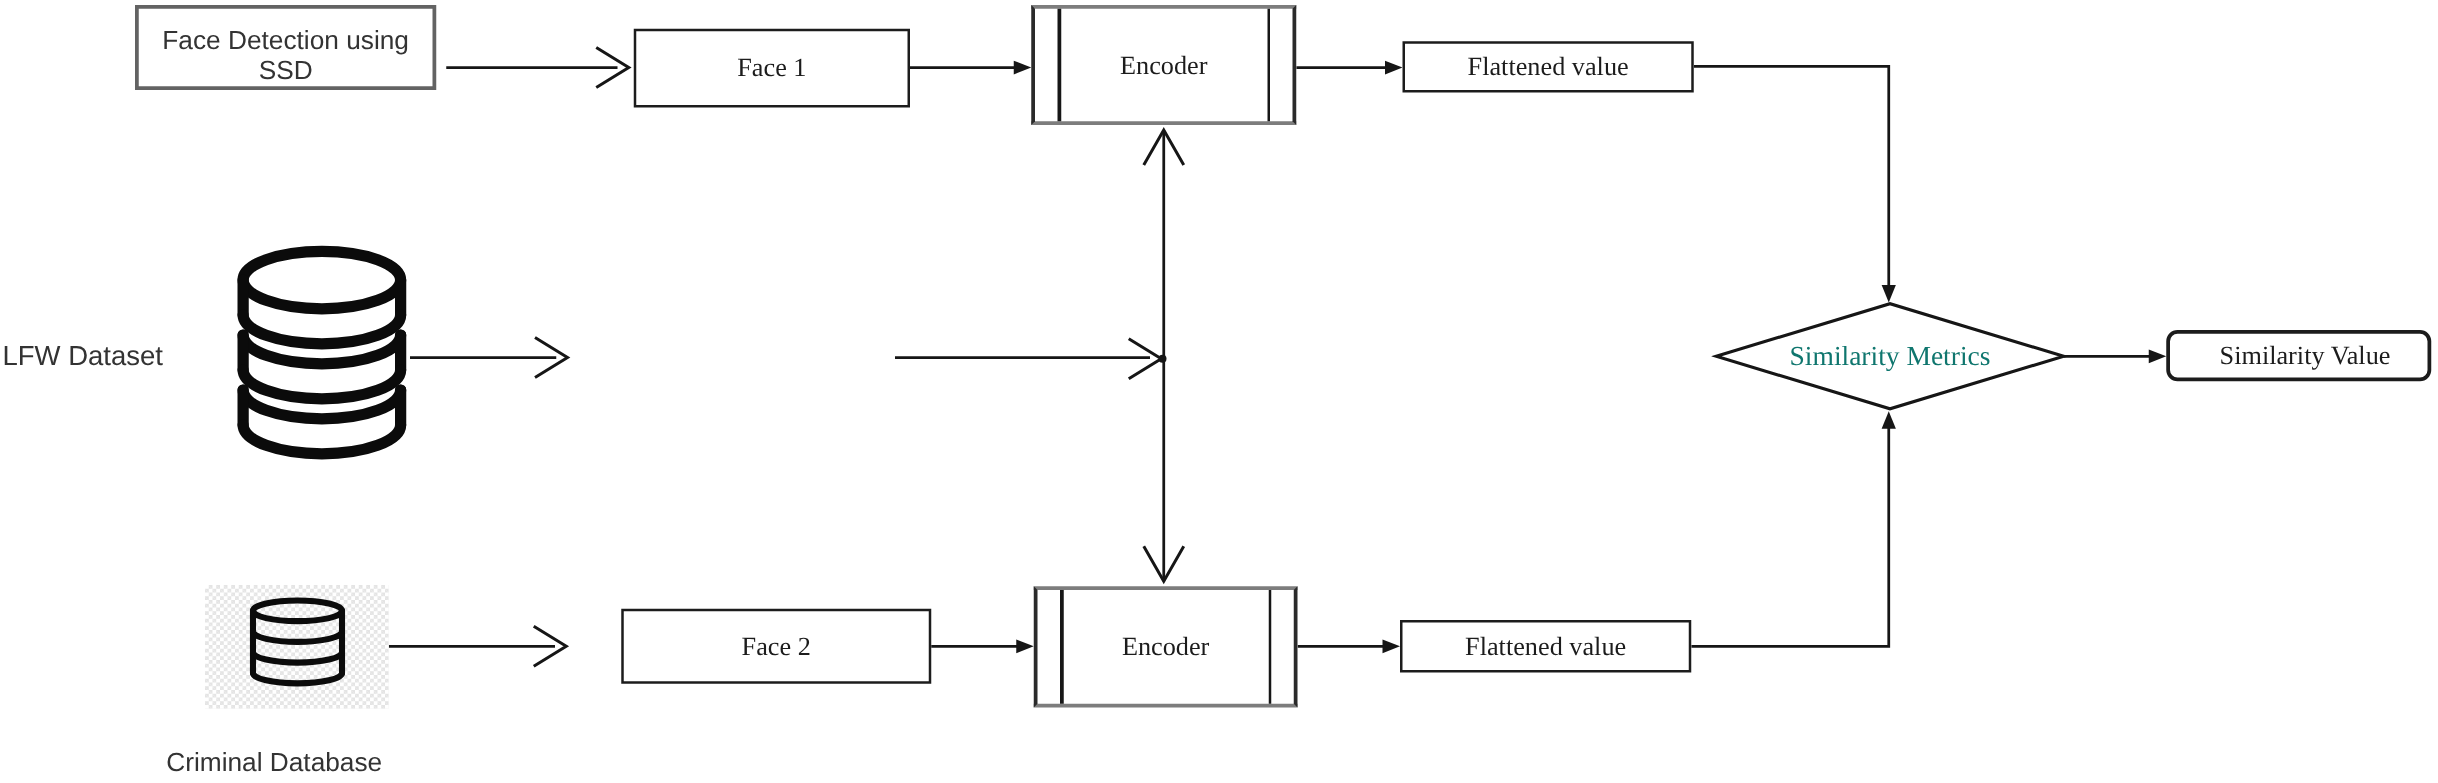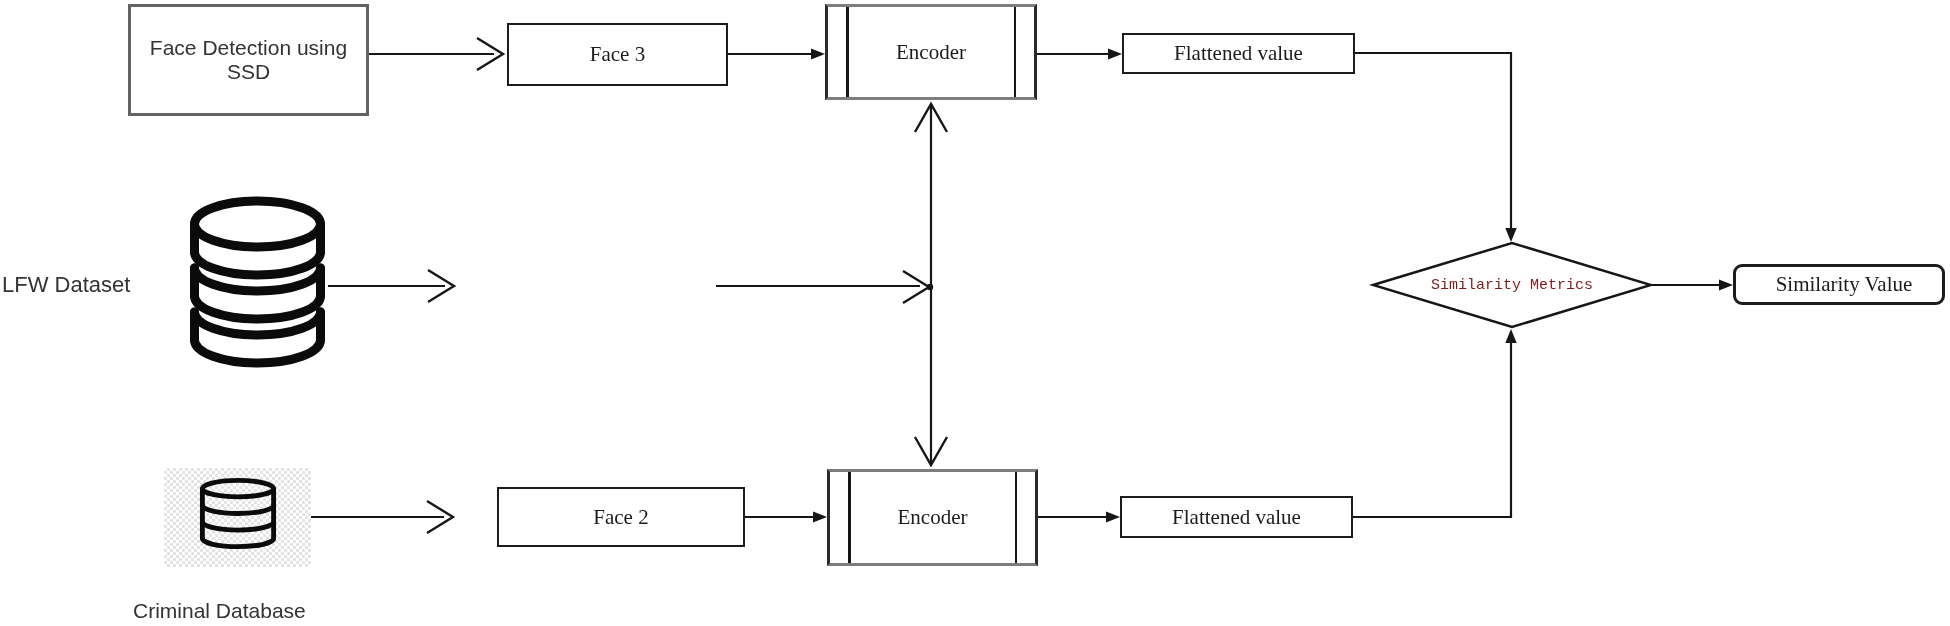--- a/index.html
+++ b/index.html
@@ -27,21 +27,21 @@
     background-color:#ffffff;
     background-image:
       linear-gradient(45deg,#e4e4e4 25%,transparent 25%,transparent 75%,#e4e4e4 75%),
       linear-gradient(45deg,#e4e4e4 25%,transparent 25%,transparent 75%,#e4e4e4 75%);
     background-size:6px 6px;background-position:0 0,3px 3px;
   }
   svg{display:block;}
   .icon-svg{position:absolute;z-index:3;}
   .diamond-label{
     position:absolute;z-index:3;display:flex;align-items:center;justify-content:center;
-    font-family:Liberation Mono, monospace;font-size:15px;color:#7f1d1d;
+    font-family:Liberation Serif, serif;font-size:22px;color:#0f766e;
   }
 </style>
 </head>
 <body>
 
 <div id="canvas">
 
   <svg class="layer" width="1950" height="626" viewBox="0 0 1950 626">
     <g stroke="#161616" stroke-width="2.2" fill="none">
 
@@ -80,26 +80,26 @@
       <polygon points="1122,54 1108,48.5 1108,59.5"></polygon>
       <polygon points="1511,242 1505.3,228 1516.7,228"></polygon>
       <polygon points="827,517 813,511.5 813,522.5"></polygon>
       <polygon points="1120,517 1106,511.5 1106,522.5"></polygon>
       <polygon points="1511,329 1505.3,343 1516.7,343"></polygon>
       <polygon points="1733,285 1719,279.5 1719,290.5"></polygon>
       <circle cx="930" cy="287" r="3.2"></circle>
     </g>
   </svg>
 
-  <div class="node sans gray-border" style="left:128px;top:4px;width:241px;height:112px;padding:0 12px;">
+  <div class="node sans gray-border" style="left:108px;top:4px;width:241px;height:68px;padding:0 12px;align-items:flex-end;">
     <span>Face Detection using SSD</span>
   </div>
 
   <div class="node serif thin-border" style="left:507px;top:23px;width:221px;height:63px;">
-    <span>Face 3</span>
+    <span>Face 1</span>
   </div>
 
   <div class="node serif proc" style="left:825px;top:4px;width:212px;height:96px;">
     <div class="bar l"></div>
     <div class="bar r"></div>
     <span>Encoder</span>
   </div>
 
   <div class="node serif thin-border" style="left:1122px;top:33px;width:233px;height:41px;">
     <span>Flattened value</span>

